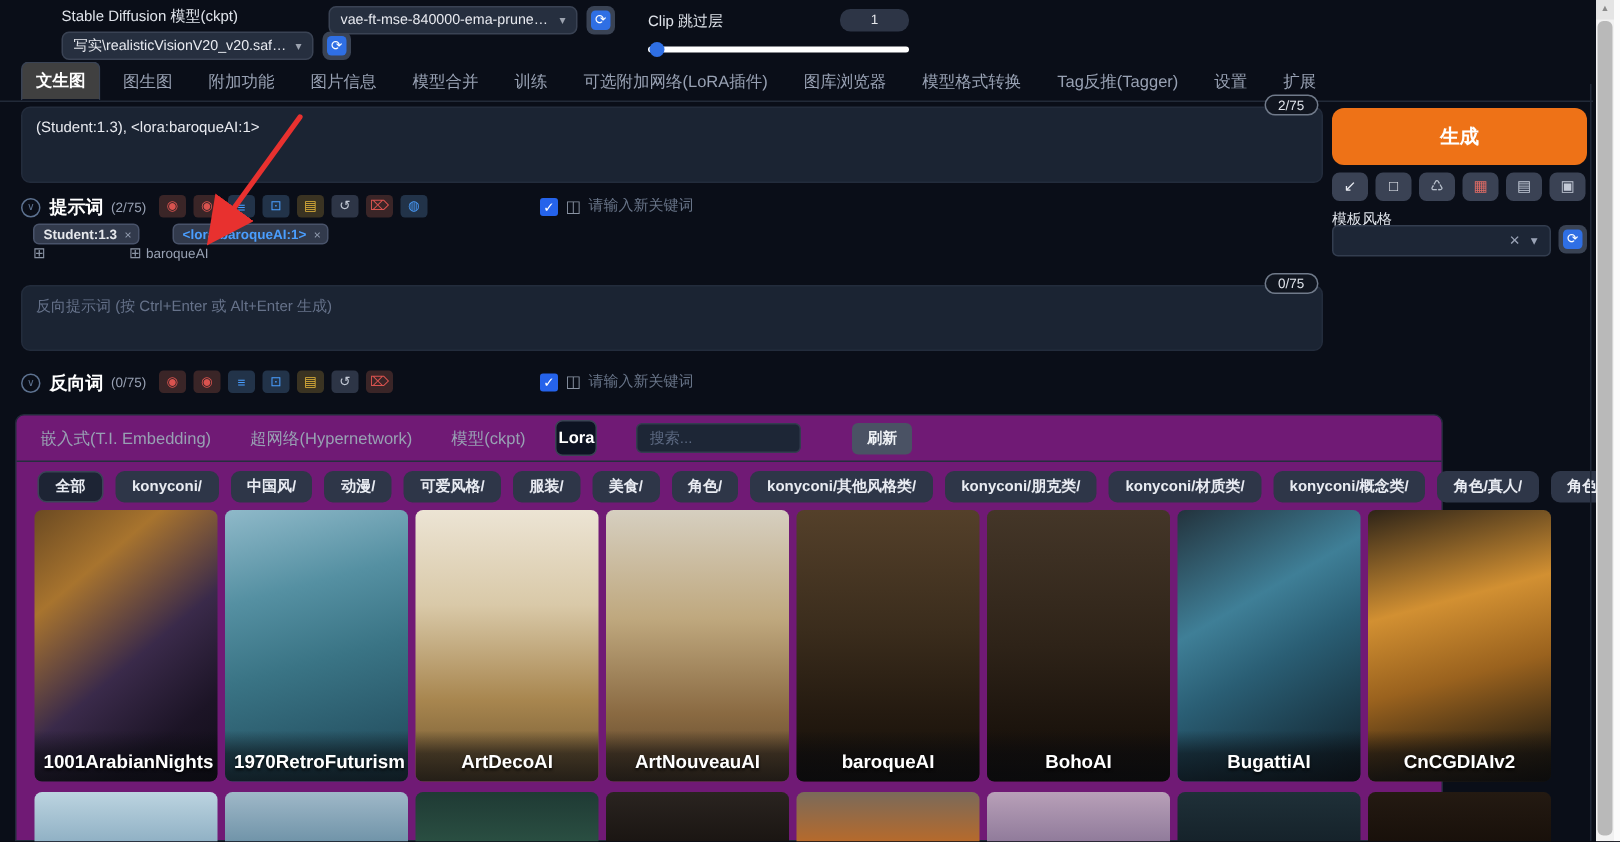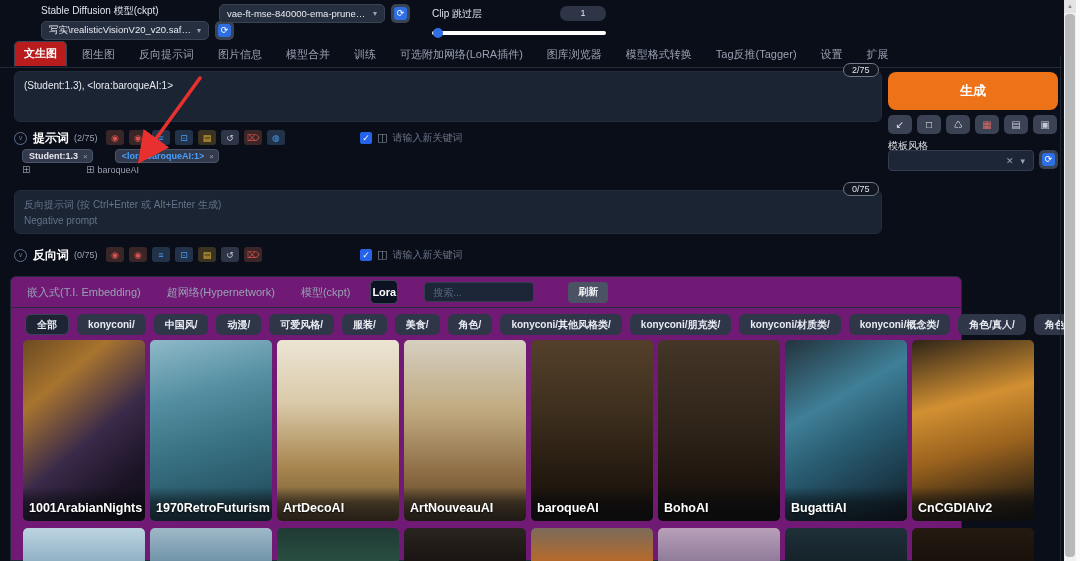--- a/index.html
+++ b/index.html
@@ -26,21 +26,21 @@
   .clip-head { display:flex; justify-content:space-between; align-items:center; }
   .clip-val { width:46px; height:15px; background:#2d3546; border-radius:7px;
         font-size:9px; color:#e5e7eb; text-align:center; line-height:15px; }
   .slider { position:relative; height:10px; margin-top:7px; }
   .slider .track { position:absolute; left:0; right:0; top:3px; height:4px; background:#fff; border-radius:2px; }
   .slider .handle { position:absolute; left:1px; top:0; width:10px; height:10px; border-radius:50%; background:#2f6fe4; }
   
   .nav { position:absolute; left:0; top:45px; width:1062px; height:23px;
         border-bottom:1px solid #222a38; display:flex; align-items:flex-end; padding-left:14px; gap:6px; }
   .nav-tab { font-size:11px; color:#98a1b3; padding:4px 9px 5px; white-space:nowrap; }
-  .nav-tab.active { color:#fff; font-weight:bold; background:#b91c1c;
+  .nav-tab.active { color:#fff; font-weight:bold; background:#404040;
         border:1px solid #3a4354; border-bottom-color:#0d1322; border-radius:5px 5px 0 0; }
   
   .badge { background:#10151f; border:1px solid #707a8a; border-radius:9px;
         font-size:9px; color:#dfe3ea; padding:1px 8px; z-index:6; }
   
   .txtbox { background:#1b2433; border:1px solid #232c3c; border-radius:6px; padding:7px 9px;
         font-size:10px; color:#e8eaf0; line-height:1.3; }
   .txtbox .ph { color:#66728a; }
   
   .pbar { display:flex; align-items:center; height:16px; }
@@ -78,21 +78,21 @@
         border-radius:4px; font-size:10px; color:#cbd2dc; padding:0 8px; outline:none;
         font-family:inherit; margin-left:6px; }
   .en-search::placeholder { color:#5b6880; }
   .en-refresh { height:21px; padding:0 10px; background:#4a5264; border-radius:4px;
         color:#eef1f5; font-size:10px; font-weight:bold; display:flex; align-items:center; }
   .cats { position:absolute; left:14px; top:37px; display:flex; gap:8px; }
   .cat { height:21px; line-height:21px; padding:0 11px; background:#2e3648; border-radius:6px;
         font-size:10px; font-weight:bold; color:#e8ebf2; white-space:nowrap; }
   .cat.active { background:#1d2434; border:1px solid #3a4456; line-height:19px; }
   .cards { position:absolute; left:12px; top:63px; display:flex; gap:5px; }
-  .card { width:122px; height:181px; border-radius:5px; position:relative; overflow:hidden; }
+  .card { width:122px; height:181px; border-radius:5px; position:relative; overflow:hidden;text-align:center; }
   .card-title { position:absolute; left:0; right:0; bottom:0; padding:14px 6px 6px;
         font-size:12.5px; font-weight:bold; color:#fff;
         background:linear-gradient(transparent,rgba(8,10,14,0.55) 45%,rgba(8,10,14,0.72));
         text-shadow:0 1px 2px rgba(0,0,0,0.85); white-space:nowrap; overflow:hidden; }
   .cards2 { position:absolute; left:12px; top:251px; display:flex; gap:5px; }
   .card2 { width:122px; height:34px; border-radius:5px 5px 0 0; }
   
   .gen-btn { left:888px; top:72px; width:170px; height:38px; background:#ee7217; border-radius:8px;
         color:#fff; font-size:13px; font-weight:bold; display:flex; align-items:center; justify-content:center; }
   .gen-tools { left:888px; top:115px; display:flex; gap:5px; }
@@ -150,21 +150,21 @@
       <div class="handle"></div>
     </div>
   </div>
 
   <div class="nav">
 
       <div class="nav-tab active">文生图</div>
 
       <div class="nav-tab">图生图</div>
 
-      <div class="nav-tab">反向提示词</div>
+      <div class="nav-tab">附加功能</div>
 
       <div class="nav-tab">图片信息</div>
 
       <div class="nav-tab">模型合并</div>
 
       <div class="nav-tab">训练</div>
 
       <div class="nav-tab">可选附加网络(LoRA插件)</div>
 
       <div class="nav-tab">图库浏览器</div>
@@ -236,21 +236,20 @@
   <div class="abs tsub" style="left:22px;top:164px;">
     <span class="ticon">⊞</span><span></span>
   </div>
   <div class="abs tsub" style="left:86px;top:164px;">
     <span class="ticon">⊞</span><span>baroqueAI</span>
   </div>
 
   <div class="abs badge" style="left:843px;top:182px;">0/75</div>
   <div class="abs txtbox" style="left:14px;top:190px;width:868px;height:44px;">
     <div class="ph">反向提示词  (按 Ctrl+Enter 或 Alt+Enter 生成)</div>
-    <div class="ph" style="margin-top:3px;">Negative prompt</div>
   </div>
 
   <div class="abs pbar" style="left:14px;top:247px;width:868px;">
     <span class="chev">∨</span>
     <span class="title">反向词</span>
     <span class="count">(0/75)</span>
     <div class="btns">
 
         <div class="tbtn" style="background: rgb(58, 37, 39); color: rgb(217, 83, 79);">◉</div>
 

